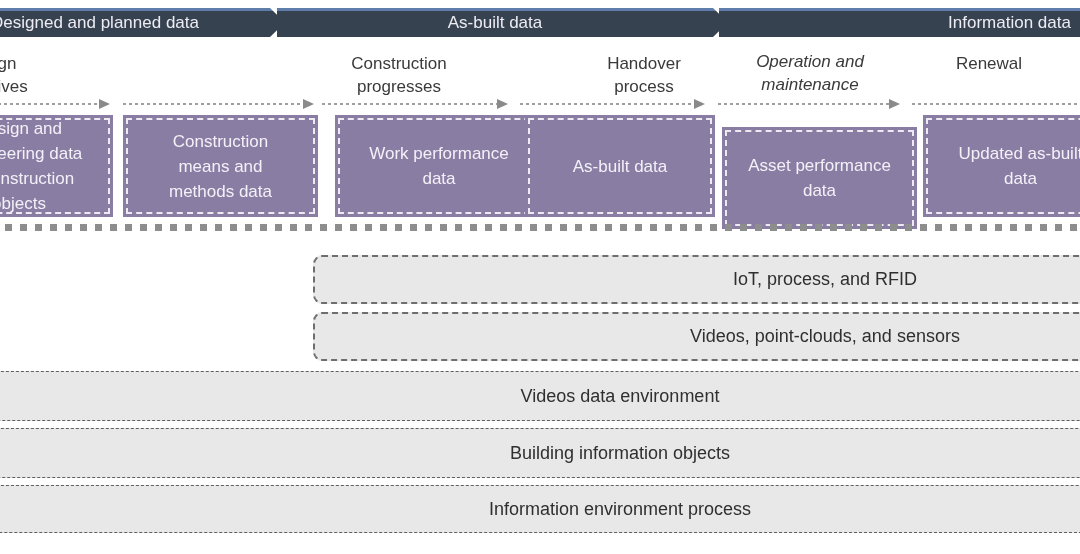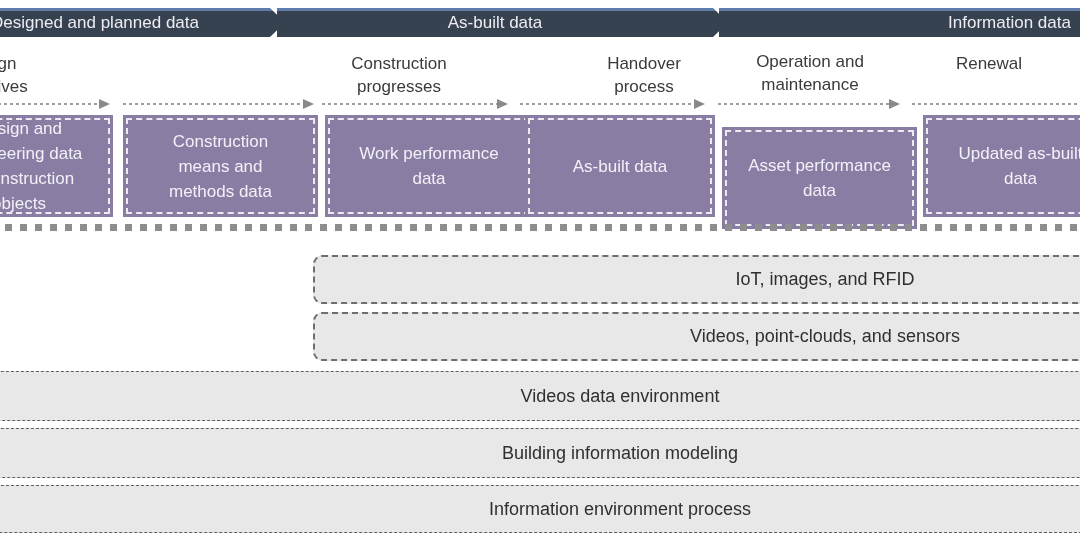--- a/index.html
+++ b/index.html
@@ -76,21 +76,21 @@
   <div class="banner" style="left:719px;width:581px;">
     <span>Information data</span>
   </div>
 
   <div class="phase" style="left:-115px;width:210px;">Design
 objectives</div>
   <div class="phase" style="left:294px;width:210px;">Construction
 progresses</div>
   <div class="phase" style="left:564px;width:160px;text-align:center;">Handover
 process</div>
-  <div class="phase" style="left:705px;width:210px;top:50px;">Operation and
+  <div class="phase" style="left:705px;width:210px;top:50px;font-style:italic;">Operation and
 maintenance</div>
   <div class="phase" style="left:884px;width:210px;">Renewal</div>
 
   <div class="tarrow" style="left:-20px;width:128px;">
     <span class="head"></span>
   </div>
   <div class="tarrow" style="left:123px;width:189px;">
     <span class="head"></span>
   </div>
   <div class="tarrow" style="left:322px;width:184px;">
@@ -104,40 +104,40 @@
   </div>
   <div class="tarrow" style="left:912px;width:228px;"></div>
 
   <div class="databox" style="left:-75px;width:188px;">Design and
 engineering data
 of construction
 objects</div>
   <div class="databox" style="left:123px;width:195px;">Construction
 means and
 methods data</div>
-  <div class="databox" style="left:325px;width:208px;">Work performance
+  <div class="databox" style="left:335px;width:208px;">Work performance
 data</div>
   <div class="databox" style="left:525px;width:190px;">As-built data</div>
   <div class="databox" style="left:722px;width:195px;margin-top:12px;">Asset performance
 data</div>
   <div class="databox" style="left:923px;width:195px;">Updated as-built
 data</div>
 
   <div class="dotline"></div>
 
   <div class="techrow" style="top:255px;">
-    <span>IoT, images, and RFID</span>
+    <span>IoT, process, and RFID</span>
   </div>
   <div class="techrow" style="top:312px;">
     <span>Videos, point-clouds, and sensors</span>
   </div>
 
   <div class="procrow" style="top:371px;height:50px;">
     <span>Videos data environment</span>
   </div>
   <div class="procrow" style="top:428px;height:50px;">
-    <span>Building information modeling</span>
+    <span>Building information objects</span>
   </div>
   <div class="procrow" style="top:485px;height:48px;">
     <span>Information environment process</span>
   </div>
 
 </div>
 
 </body></html>

